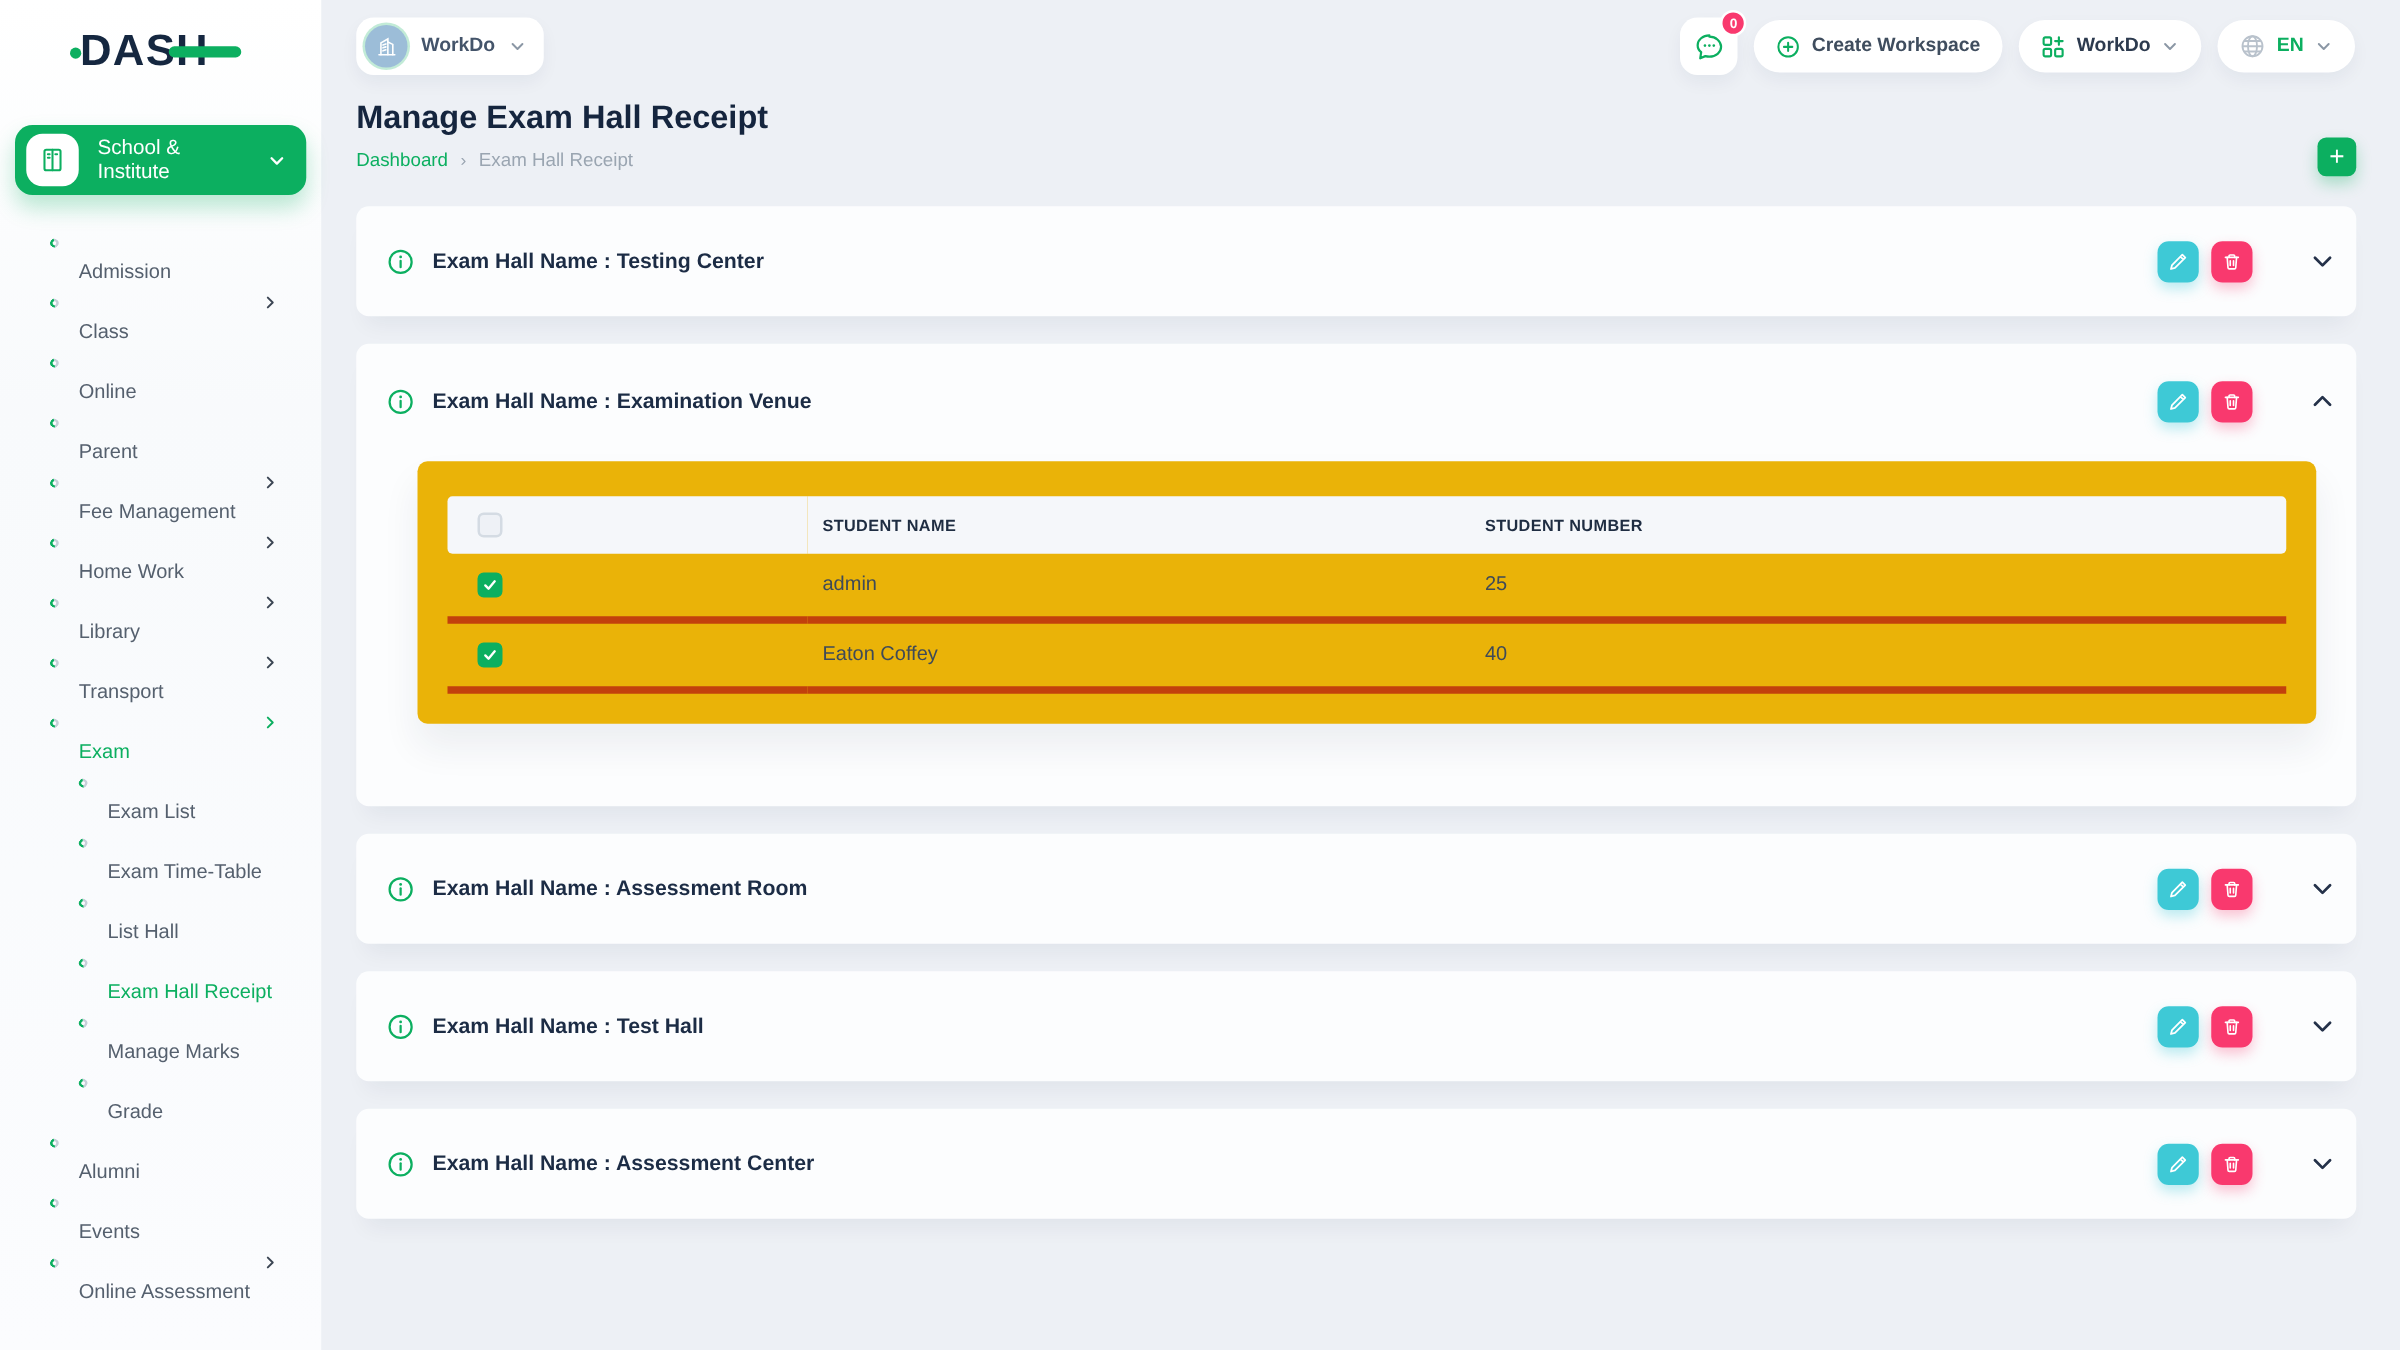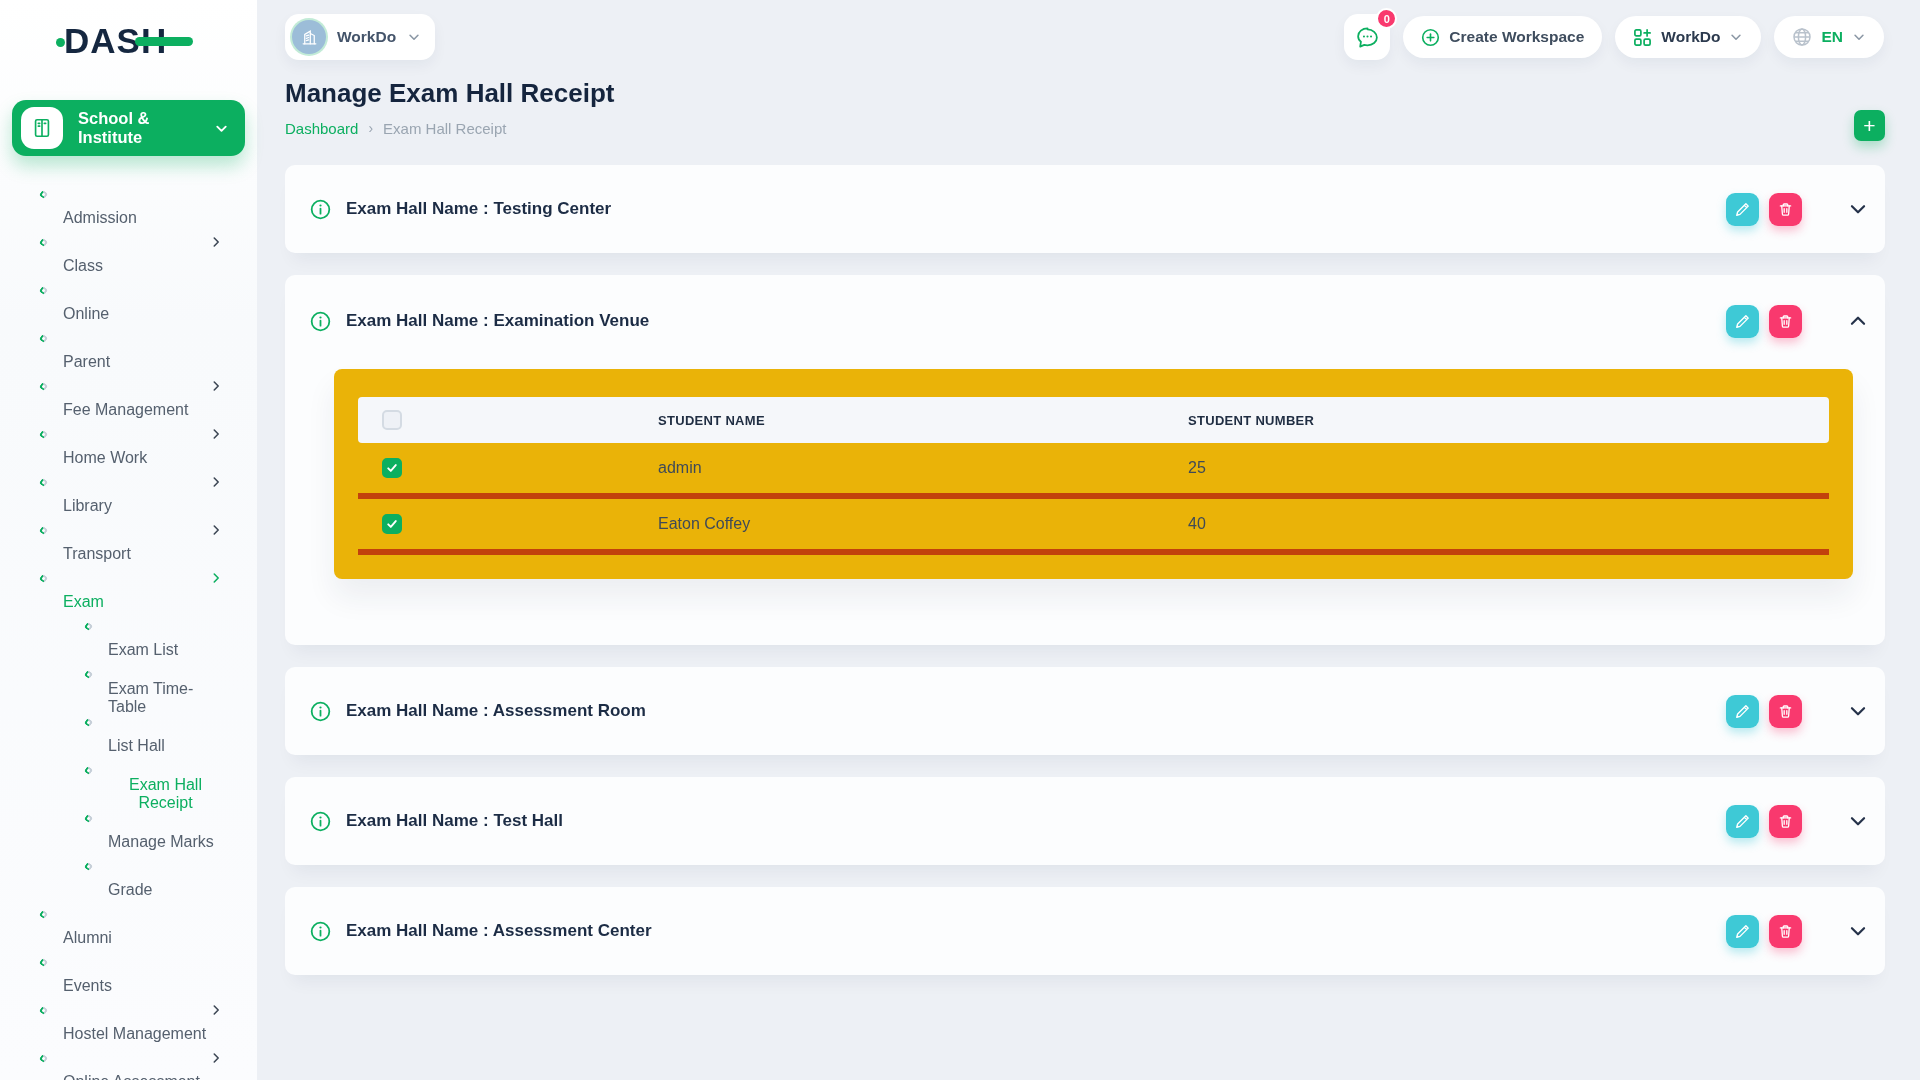--- a/index.html
+++ b/index.html
@@ -26,26 +26,26 @@
   .logo{position:relative;display:inline-flex;align-items:center;margin:20px 0 0 64px;height:42px;}
   .logo-dot{position:absolute;left:-8px;top:18px;width:9px;height:9px;border-radius:50%;background:var(--primary);}
   .logo-text{font-size:35px;font-weight:900;letter-spacing:1px;color:#152740;font-style:normal;}
   .logo-dash{position:absolute;right:-26px;top:17px;width:58px;height:9px;border-radius:5px;background:var(--primary);}
   .context-btn{
     margin:38px 12px 0 12px;width:233px;height:56px;border-radius:14px;
     background:var(--primary);display:flex;align-items:center;gap:15px;padding:0 16px 0 9px;
     box-shadow:0 10px 18px rgba(12,175,96,.28);cursor:pointer;
   }
   .context-icon-box{width:42px;height:42px;border-radius:13px;background:#fff;display:flex;align-items:center;justify-content:center;}
-  .context-label{color:#fff;font-weight:700;font-size:16.5px;flex:1;}
+  .context-label{color:#fff;font-weight:400;font-size:16.5px;flex:1;}
   .side-nav{margin-top:14px;}
   .side-item{display:flex;align-items:center;height:48px;padding:0 34px 0 40px;cursor:pointer;color:var(--body-text);}
   .side-item .bullet{width:7px;height:7px;border:2px solid #c6cfd8;border-radius:50%;border-bottom-color:var(--primary);border-left-color:var(--primary);transform:rotate(35deg);flex:0 0 auto;}
   .side-item .side-label{margin-left:16px;font-size:16px;margin-top:48px;}
-  .side-item.sub{padding-left:85px;}
+  .side-item.sub{padding-left:63px;}
   .side-item.active{color:var(--primary);text-align:center;}
   .side-item.active .side-label{color:var(--primary);}
   .side-chevron{margin-left:auto;color:#3c4654;display:flex;}
   .side-item.active .side-chevron{color:var(--primary);}
   
   .topbar{margin-left:257px;height:64px;display:flex;align-items:center;padding:10px 36px 0 28px;}
   .pill{background:#fff;border-radius:14px;display:flex;align-items:center;box-shadow:0 6px 14px rgba(26,40,70,.05);cursor:pointer;}
   .ws-pill{height:46px;padding:0 14px 0 7px;gap:11px;}
   .ws-avatar{width:34px;height:34px;border-radius:50%;background:#9cbdd8;display:flex;align-items:center;justify-content:center;box-shadow:0 0 0 2px rgba(12,175,96,.25);}
   .ws-label{font-size:15.5px;font-weight:600;color:#44546a;}
@@ -238,29 +238,20 @@
     <span class="side-label">Alumni</span>
 
   </div>
 
   <div class="side-item">
     <span class="bullet"></span>
     <span class="side-label">Events</span>
 
   </div>
 
-  <div class="side-item">
-    <span class="bullet"></span>
-    <span class="side-label">Hostel Management</span>
-    <span class="side-chevron">
-      <svg width="14" height="14" viewBox="0 0 16 16">
-            <path d="M6 3.5L10.5 8 6 12.5" fill="none" stroke="currentColor" stroke-width="1.8" stroke-linecap="round" stroke-linejoin="round"></path>
-          </svg>
-    </span>
-  </div>
 
   <div class="side-item">
     <span class="bullet"></span>
     <span class="side-label">Online Assessment</span>
     <span class="side-chevron">
       <svg width="14" height="14" viewBox="0 0 16 16">
             <path d="M6 3.5L10.5 8 6 12.5" fill="none" stroke="currentColor" stroke-width="1.8" stroke-linecap="round" stroke-linejoin="round"></path>
           </svg>
     </span>
   </div>

